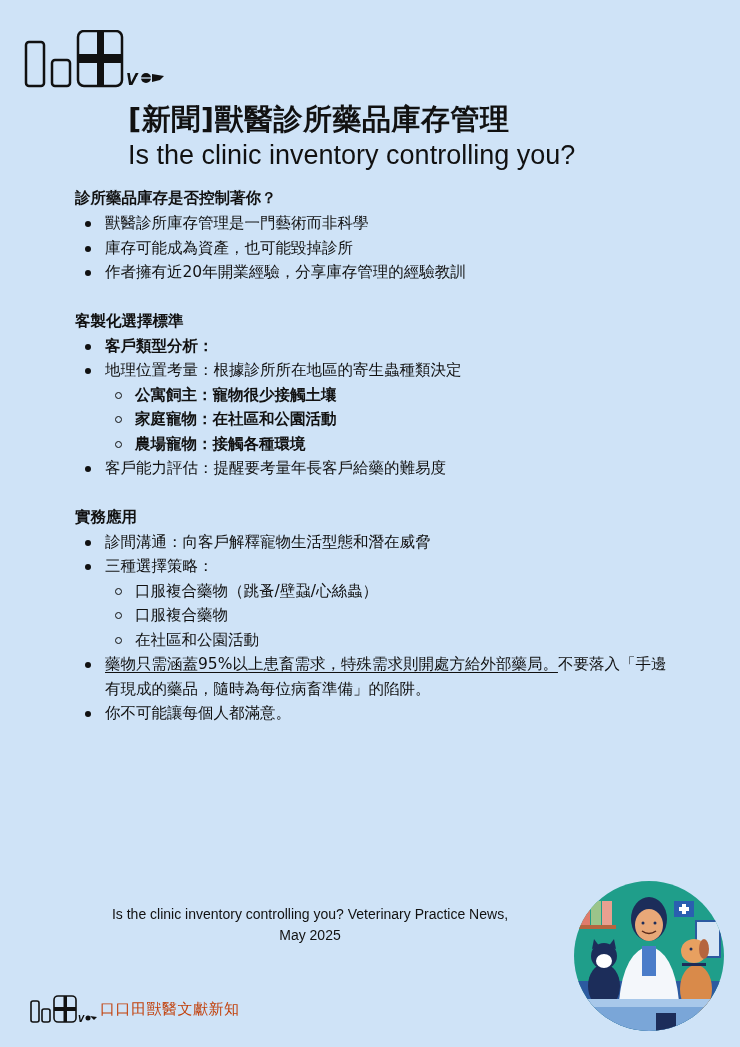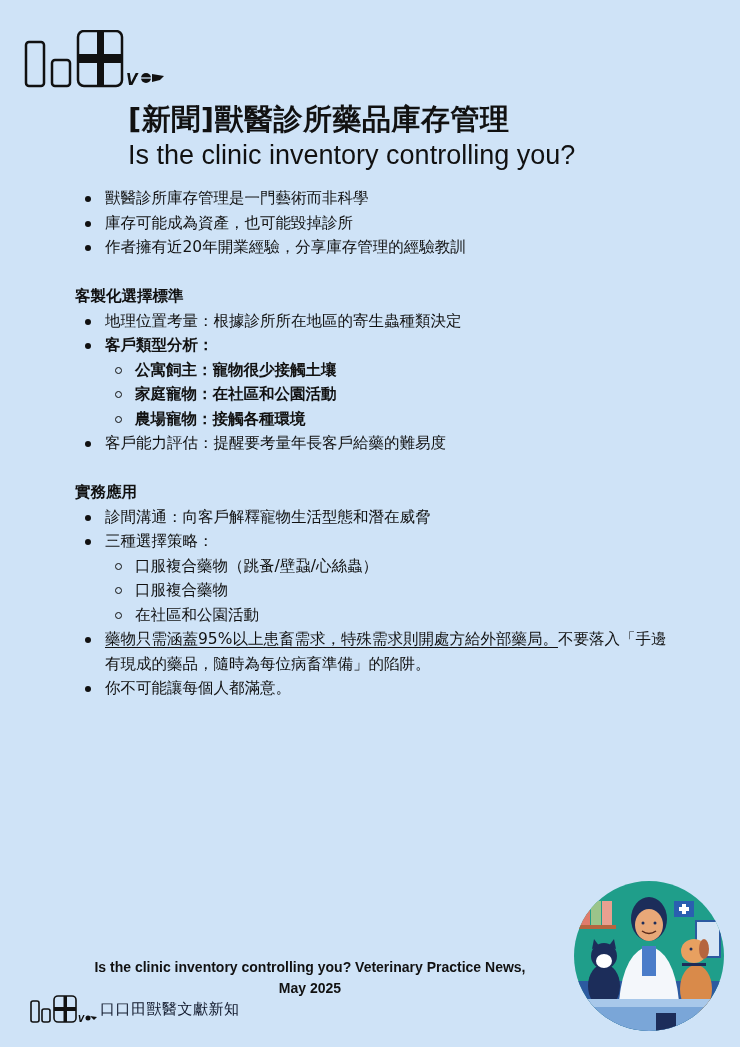--- a/index.html
+++ b/index.html
@@ -16,23 +16,23 @@
   .content { position: absolute; left: 75px; top: 186px; width: 600px; font-size: 15.5px; line-height: 24.5px; }
   .section { margin-bottom: 24px; }
   .section h3 { margin: 0; font-size: 15.5px; font-weight: bold; line-height: 25px; }
   ul { margin: 0; padding: 0; list-style: none; }
   li.l1 { position: relative; padding-left: 30px; }
   li.l1::before { content: ""; position: absolute; left: 10px; top: 10px; width: 6px; height: 6px; border-radius: 50%; background: #111; }
   li.l2 { position: relative; padding-left: 60px; }
   li.l2::before { content: ""; position: absolute; left: 40px; top: 9px; width: 5px; height: 5px; border-radius: 50%; border: 1.2px solid #111; }
   .b { font-weight: bold; }
   .u { text-decoration: underline; text-underline-offset: 3px; }
-  .citation { position: absolute; left: 85px; top: 957px; width: 450px; text-align: center; font-family: "Liberation Sans", sans-serif; font-size: 14px; line-height: 21px; font-weight: bold; }
+  .citation { position: absolute; left: 85px; top: 904px; width: 450px; text-align: center; font-family: "Liberation Sans", sans-serif; font-size: 14px; line-height: 21px; }
   .logo-bottom { position: absolute; left: 30px; top: 995px; display: flex; align-items: center; }
-  .logo-bottom .brand { font-size: 15px; color: #0f172a; margin-left: 2px; letter-spacing: 0.5px; }
+  .logo-bottom .brand { font-size: 15px; color: #c2410c; margin-left: 2px; letter-spacing: 0.5px; }
   .illustration { position: absolute; left: 574px; top: 881px; width: 150px; height: 150px; border-radius: 50%; overflow: hidden; }
 </style>
 </head>
 <body>
 
 <svg class="logo-top" viewBox="0 0 150 58">
   <rect x="2" y="12" width="18" height="44" rx="3" fill="none" stroke="#111" stroke-width="2.5"></rect>
   <rect x="28" y="30" width="18" height="26" rx="3" fill="none" stroke="#111" stroke-width="2.5"></rect>
   <rect x="54" y="1" width="44" height="55" rx="6" fill="none" stroke="#111" stroke-width="2.5"></rect>
   <rect x="73" y="1" width="7" height="55" fill="#111"></rect>
@@ -42,33 +42,34 @@
   <line x1="112" y1="48" x2="132" y2="48" stroke="#cfe3f7" stroke-width="1.3"></line>
   <path d="M128 44 L140 46 L136 50 L128 52 Z" fill="#111"></path>
 </svg>
 
 <div class="title">[新聞]獸醫診所藥品庫存管理</div>
 <div class="subtitle">Is the clinic inventory controlling you?</div>
 
 <div class="content">
 
   <div class="section">
+    <h3>診所藥品庫存是否控制著你？</h3>
     <ul>
       <li class="l1">獸醫診所庫存管理是一門藝術而非科學</li>
       <li class="l1">庫存可能成為資產，也可能毀掉診所</li>
       <li class="l1">作者擁有近20年開業經驗，分享庫存管理的經驗教訓</li>
     </ul>
   </div>
 
 
   <div class="section">
     <h3>客製化選擇標準</h3>
     <ul>
+      <li class="l1 b"><span>客戶類型分析：</span></li>
       <li class="l1">地理位置考量：根據診所所在地區的寄生蟲種類決定</li>
-      <li class="l1 b"><span>客戶類型分析：</span></li>
       <li class="l2 b">公寓飼主：寵物很少接觸土壤</li>
       <li class="l2 b">家庭寵物：在社區和公園活動</li>
       <li class="l2 b">農場寵物：接觸各種環境</li>
       <li class="l1">客戶能力評估：提醒要考量年長客戶給藥的難易度</li>
     </ul>
   </div>
 
   <div class="section">
     <h3>實務應用</h3>
     <ul>

